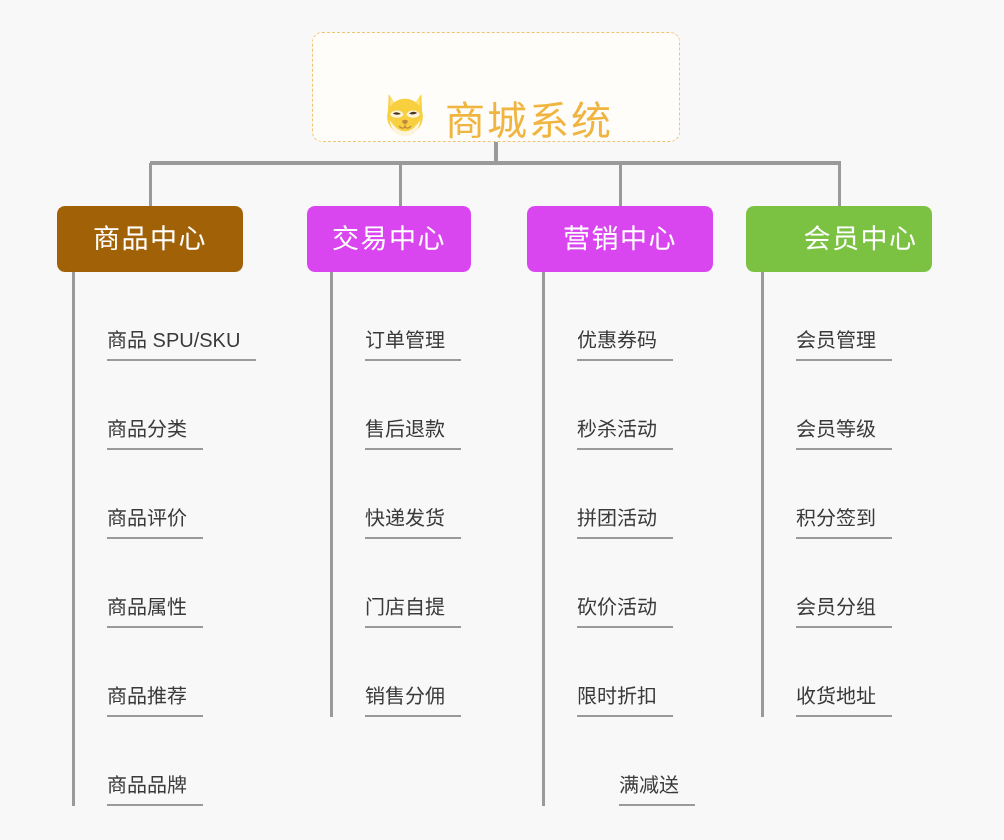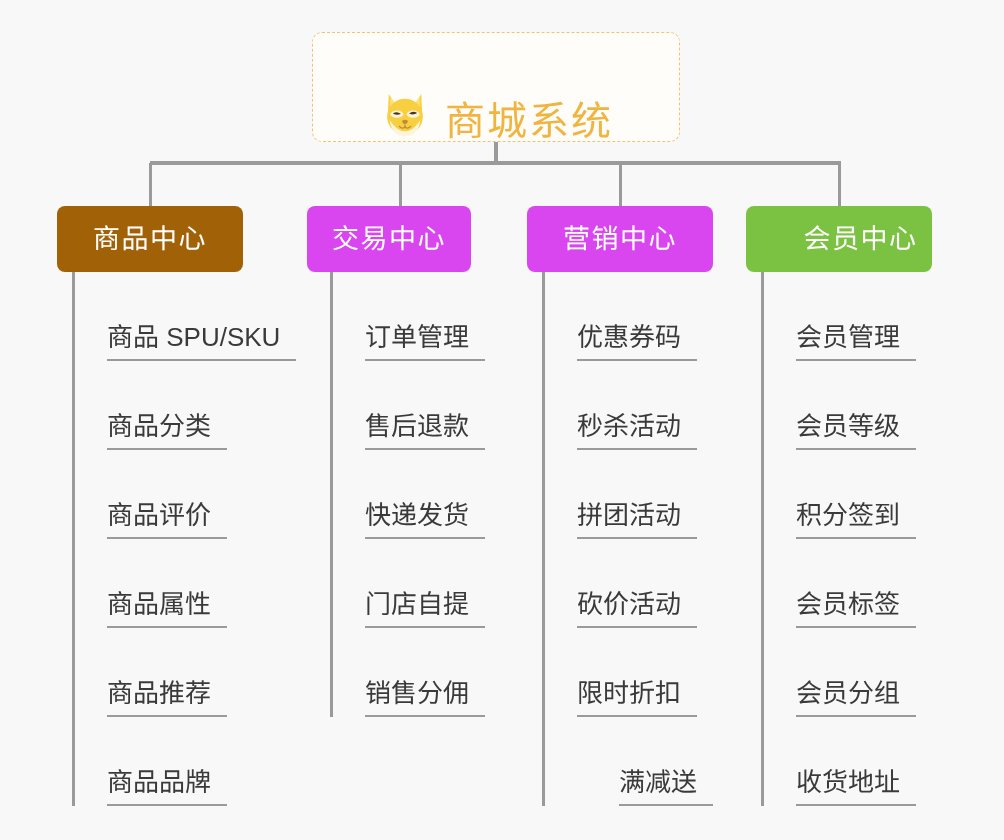--- a/index.html
+++ b/index.html
@@ -85,21 +85,21 @@
     box-sizing: border-box;
   }
   .leaf-item {
     position: relative;
     height: 89px;
     display: flex;
     align-items: flex-end;
     padding-left: 32px;
   }
   .leaf-label {
-    font-size: 26px;
+    font-size: 20px;
     line-height: 1;
     color: #3a3a3a;
     white-space: nowrap;
     padding: 0 16px 9px 0;
     border-bottom: 2px solid #0369a1;
     display: inline-block;
   }
 </style>
 </head>
 <body style="background: rgb(248, 248, 248);">
@@ -211,23 +211,20 @@
     <div class="leaf-item">
         <span class="leaf-label" style="border-bottom-color: rgb(154, 154, 154);">会员管理</span>
       </div>
     <div class="leaf-item">
         <span class="leaf-label" style="border-bottom-color: rgb(154, 154, 154);">会员等级</span>
       </div>
     <div class="leaf-item">
         <span class="leaf-label" style="border-bottom-color: rgb(154, 154, 154);">积分签到</span>
       </div>
     <div class="leaf-item">
-        <span class="leaf-label" style="border-bottom-color: rgb(154, 154, 154);">会员标签</span>
-      </div>
-    <div class="leaf-item">
         <span class="leaf-label" style="border-bottom-color: rgb(154, 154, 154);">会员分组</span>
       </div>
     <div class="leaf-item">
         <span class="leaf-label" style="border-bottom-color: rgb(154, 154, 154);">收货地址</span>
       </div>
   </div>
 
 </div>
 
 </body></html>

